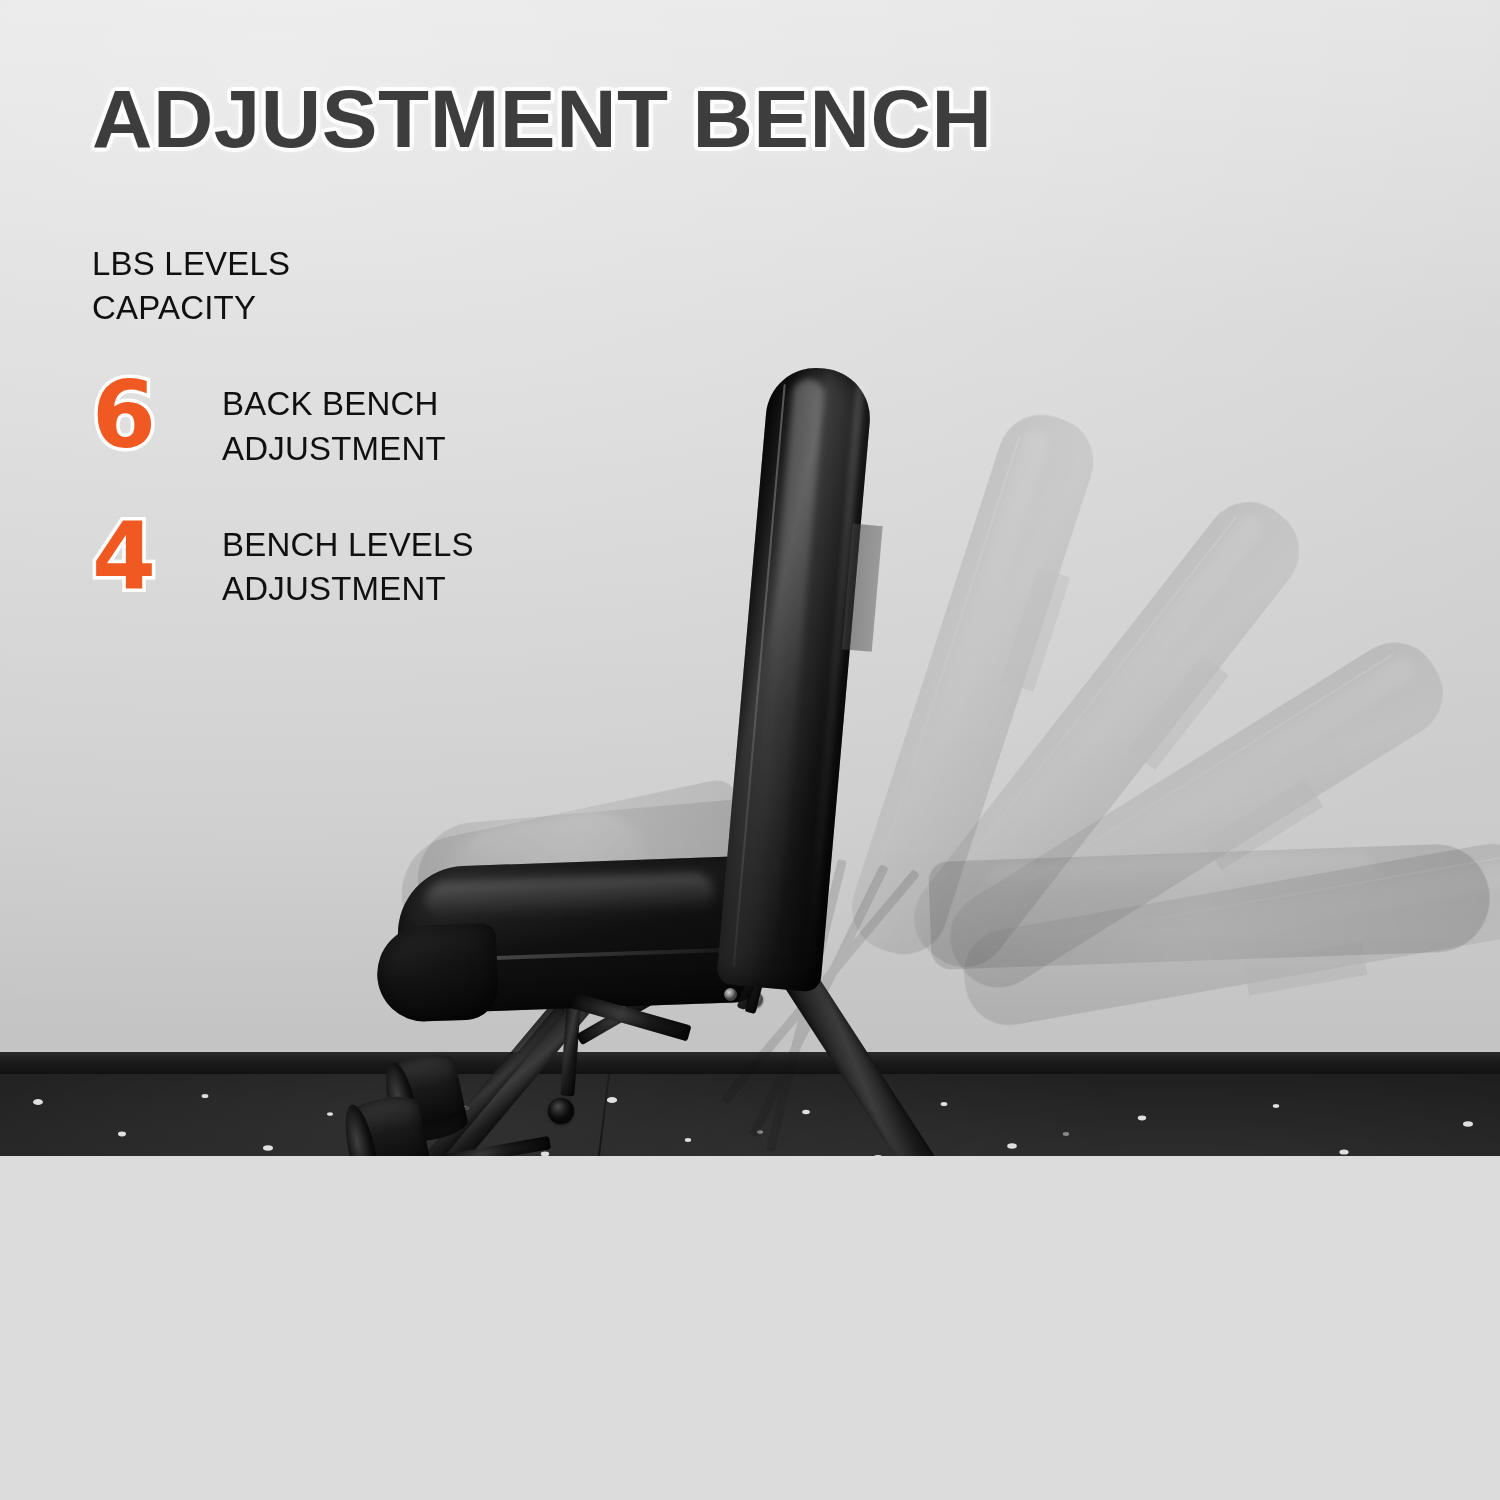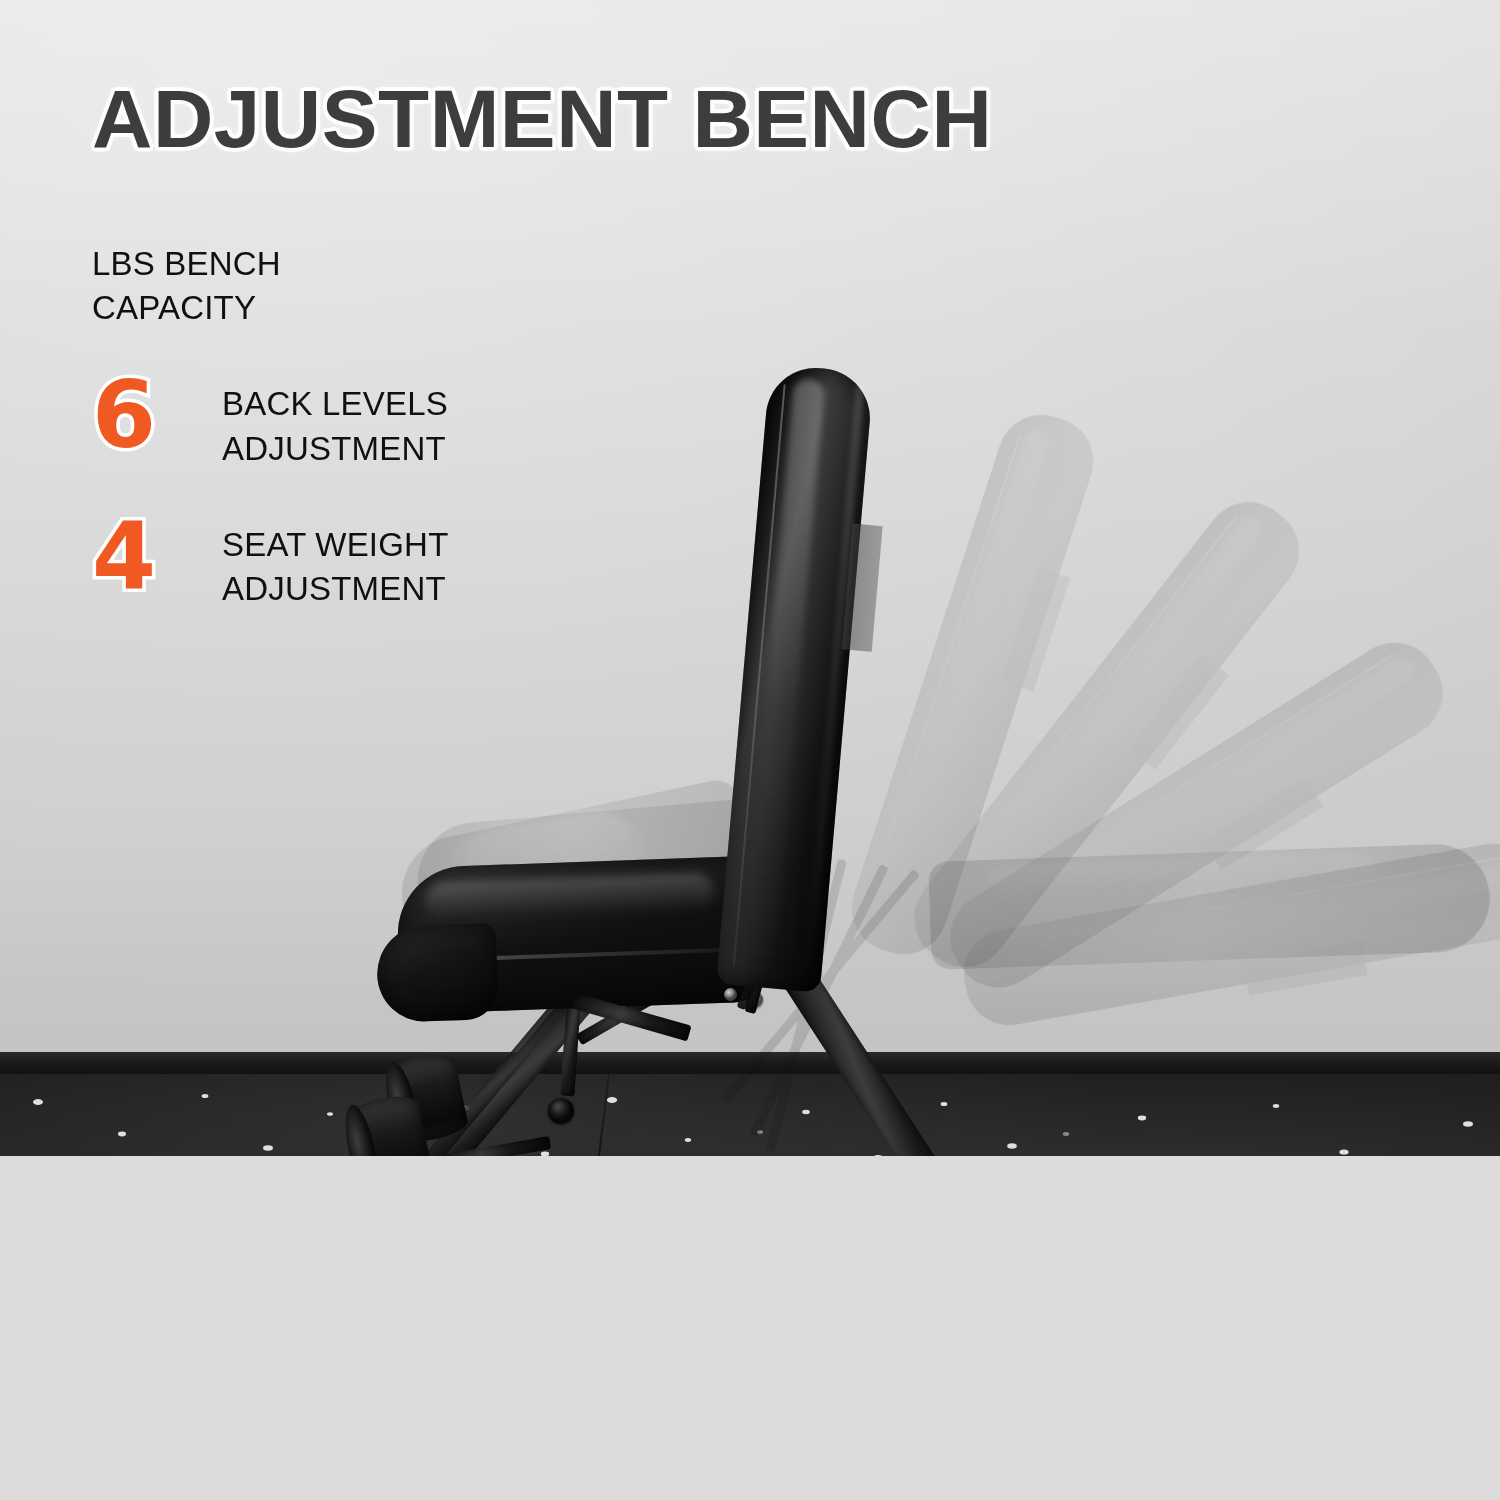--- a/index.html
+++ b/index.html
@@ -268,33 +268,33 @@
     <div class="seam d" style="left:608px;top:0;height:160px;transform:rotate(7deg)"></div>
     <div class="seam d" style="left:628px;top:130px;height:310px;transform:rotate(-5deg)"></div>
     <div class="seam d" style="left:1188px;top:126px;height:310px;transform:rotate(-7deg)"></div>
   </div>
 
   <div class="headline">ADJUSTMENT BENCH</div>
 
   <div class="features">
 
     <div class="feature f-992">
-      <div class="label">LBS BENCH
+      <div class="label">LBS LEVELS
 CAPACITY</div>
     </div>
 
     <div class="feature f-6">
       <div class="num">6</div>
-      <div class="label">BACK LEVELS
+      <div class="label">BACK BENCH
 ADJUSTMENT</div>
     </div>
 
     <div class="feature f-4">
       <div class="num">4</div>
-      <div class="label">SEAT WEIGHT
+      <div class="label">BENCH LEVELS
 ADJUSTMENT</div>
     </div>
 
   </div>
 
   <div class="product">
 
     <div class="ghost" style="position:absolute;left:845px;top:392px;width:96px;height:560px;transform:rotate(18deg);transform-origin:50% 96%;">
       <div class="pad" style="left:0;top:0;width:96px;height:560px;">
         <div class="stitch"></div>

